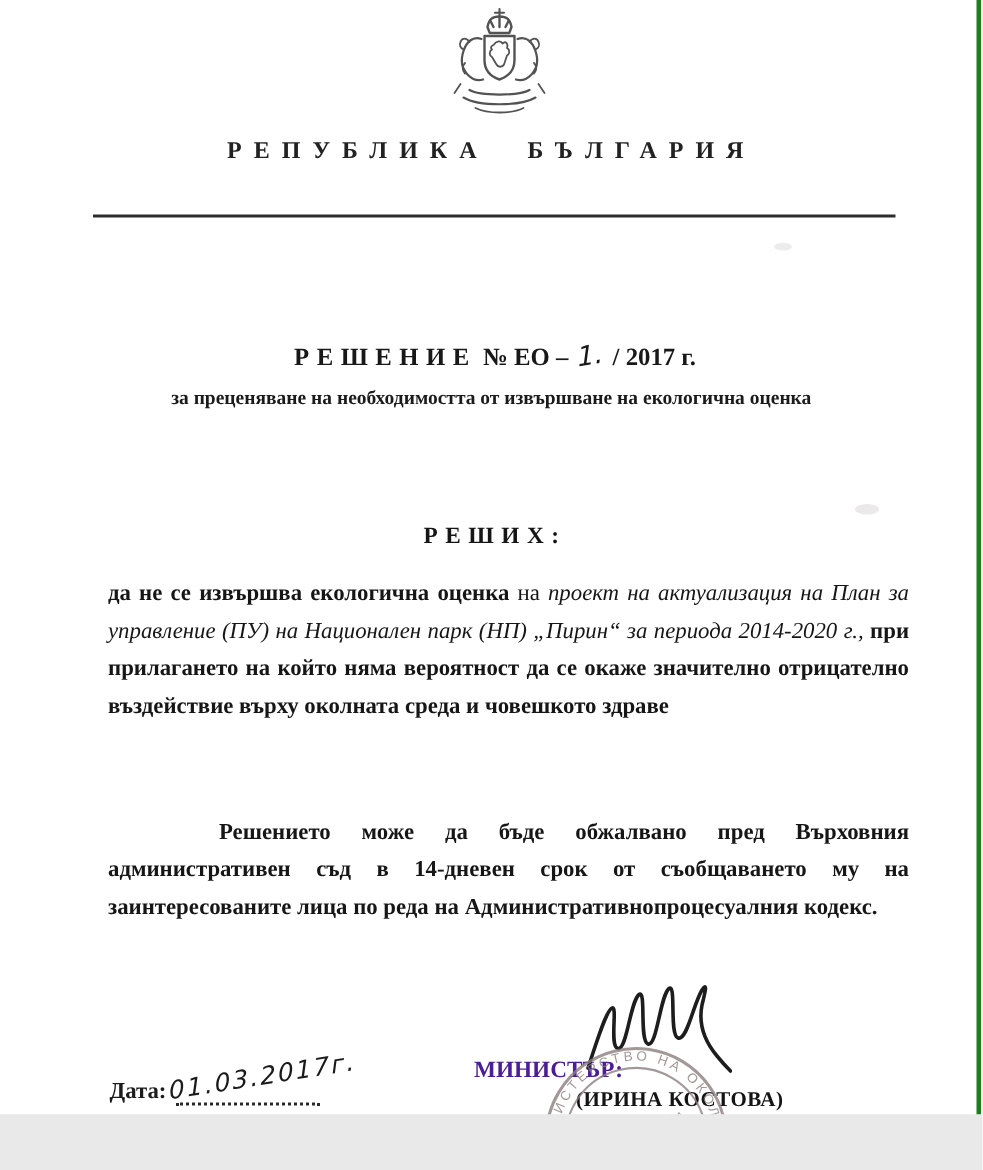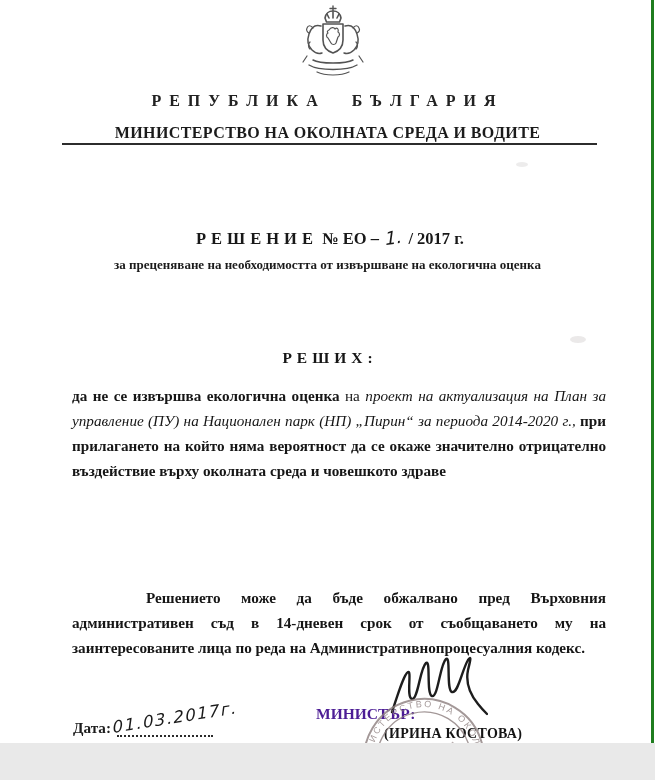--- a/index.html
+++ b/index.html
@@ -54,21 +54,21 @@
   }
   .seg-bold{font-weight:bold;}
   .seg-italic{font-style:italic;}
   .applicant{
     position:absolute;top:468px;left:72px;width:534px;font-size:15.2px;
   }
   .applicant .label{font-weight:bold;}
   .appeal{
     position:absolute;top:542px;left:72px;width:534px;
     font-weight:bold;font-size:15.2px;line-height:25px;text-align:justify;
-    text-indent:74px;color:#161616;margin-top:43px;
+    text-indent:74px;color:#161616;
   }
   
   .date-row{
     position:absolute;left:73px;top:719px;font-size:15.2px;font-weight:bold;
     display:flex;align-items:flex-end;
   }
   .date-dots{
     display:inline-block;width:96px;height:14px;margin-left:6px;
     border-bottom:2.5px dotted #2a2a2a;
   }
@@ -122,21 +122,20 @@
     <path d="M70 24 c2 -3 5 -3 6 0 c1 2 0 4 -2 5" stroke-width="1.2"></path>
     <path d="M73 38 c2 2 2 5 0 7" stroke-width="1.2"></path>
 
     <path d="M30 56 c7 4 33 4 40 0" stroke-width="1.5"></path>
     <path d="M26 61 c10 6 38 6 48 0" stroke-width="1.4"></path>
     <path d="M34 68 c8 4 24 4 32 0" stroke-width="1.2"></path>
     <path d="M24 52 l-4 6 M76 52 l4 6" stroke-width="1.2"></path>
   </svg>
 
   <div class="republic">РЕПУБЛИКА БЪЛГАРИЯ</div>
-  <div class="ministry">МИНИСТЕРСТВО НА ОКОЛНАТА СРЕДА И ВОДИТЕ</div>
   <div class="header-rule"></div>
 
   <div class="decision-title">
     <span class="decision-word">РЕШЕНИЕ</span>
     <span>№ ЕО –</span>
     <span class="hand decision-num">1.</span>
     <span>/ 2017 г.</span>
   </div>
   <div class="decision-subtitle">за преценяване на необходимостта от извършване на екологична оценка</div>
 

